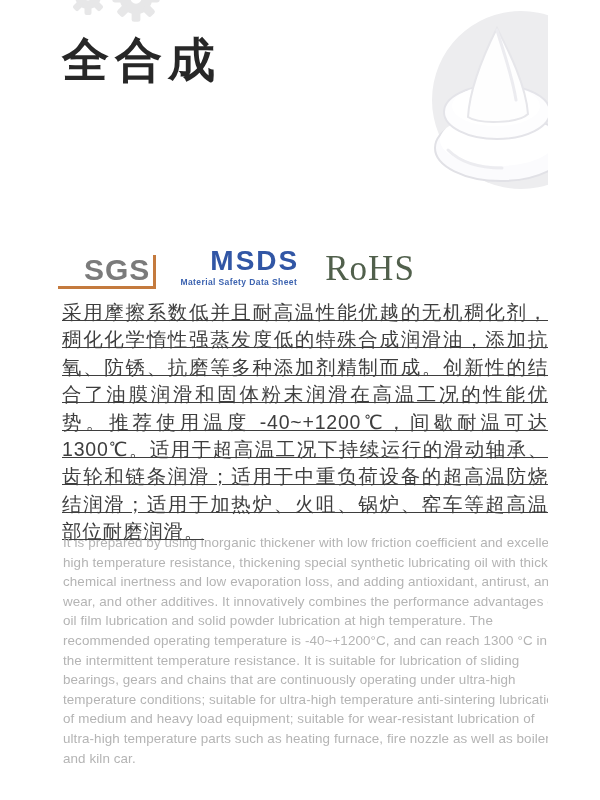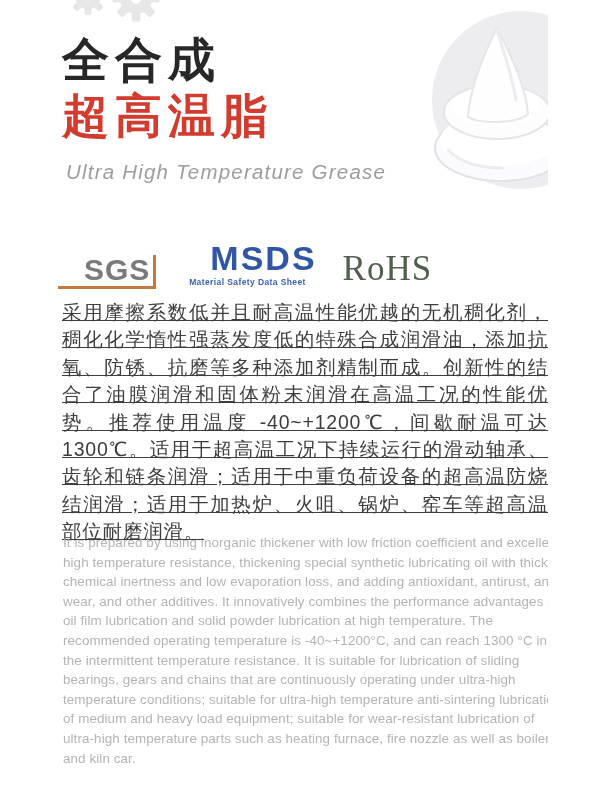--- a/index.html
+++ b/index.html
@@ -25,21 +25,21 @@
   .badges{position:absolute;left:58px;top:241px;height:48px;display:flex;align-items:flex-end;}
   .badge-sgs{
     border-bottom:3px solid #c47a3e;padding-left:24px;display:inline-block;
   }
   .badge-sgs .sgs-text{
     display:inline-block;border-right:3px solid #c47a3e;padding:0 3px 1px 2px;
     font-size:30px;font-weight:bold;color:#7b7b7b;letter-spacing:1px;line-height:1;
   }
   .badge-msds{margin-left:22px;display:flex;flex-direction:column;align-items:center;padding-bottom:2px;}
   .msds-main{
-    font-size:34px;font-weight:bold;color:#3156a5;letter-spacing:2px;line-height:1;margin-left:32px;
+    font-size:28px;font-weight:bold;color:#3156a5;letter-spacing:2px;line-height:1;margin-left:32px;
   }
   .msds-sub{
     font-size:8.5px;font-weight:bold;color:#3c63b0;letter-spacing:0.4px;margin-top:2px;white-space:nowrap;text-align:center;
   }
   .badge-rohs{
     margin-left:26px;font-family:"Liberation Serif",serif;font-size:35px;color:#51604c;
     letter-spacing:1px;line-height:1;padding-bottom:3px;
   }
   .desc-cn{
     position:absolute;left:62px;top:299px;width:486px;
@@ -97,25 +97,23 @@
         <rect x="-3.5" y="-19" width="7" height="9" rx="2" transform="rotate(225)"></rect>
         <rect x="-3.5" y="-19" width="7" height="9" rx="2" transform="rotate(270)"></rect>
         <rect x="-3.5" y="-19" width="7" height="9" rx="2" transform="rotate(315)"></rect>
       </g>
       <circle r="4.5" fill="#ffffff"></circle>
     </g>
   </svg>
 
   <div class="title-block">
     <div class="title-cn-1">全合成</div>
-    <div class="title-cn-2">超高温脂</div>
   </div>
 
   <div class="subtitle">
-    <div>Ultra High Temperature Grease</div>
   </div>
 
   <div class="badges">
     <div class="badge-sgs">
       <span class="sgs-text">SGS</span>
     </div>
     <div class="badge-msds">
       <span class="msds-main">MSDS</span>
       <span class="msds-sub">Material Safety Data Sheet</span>
     </div>

